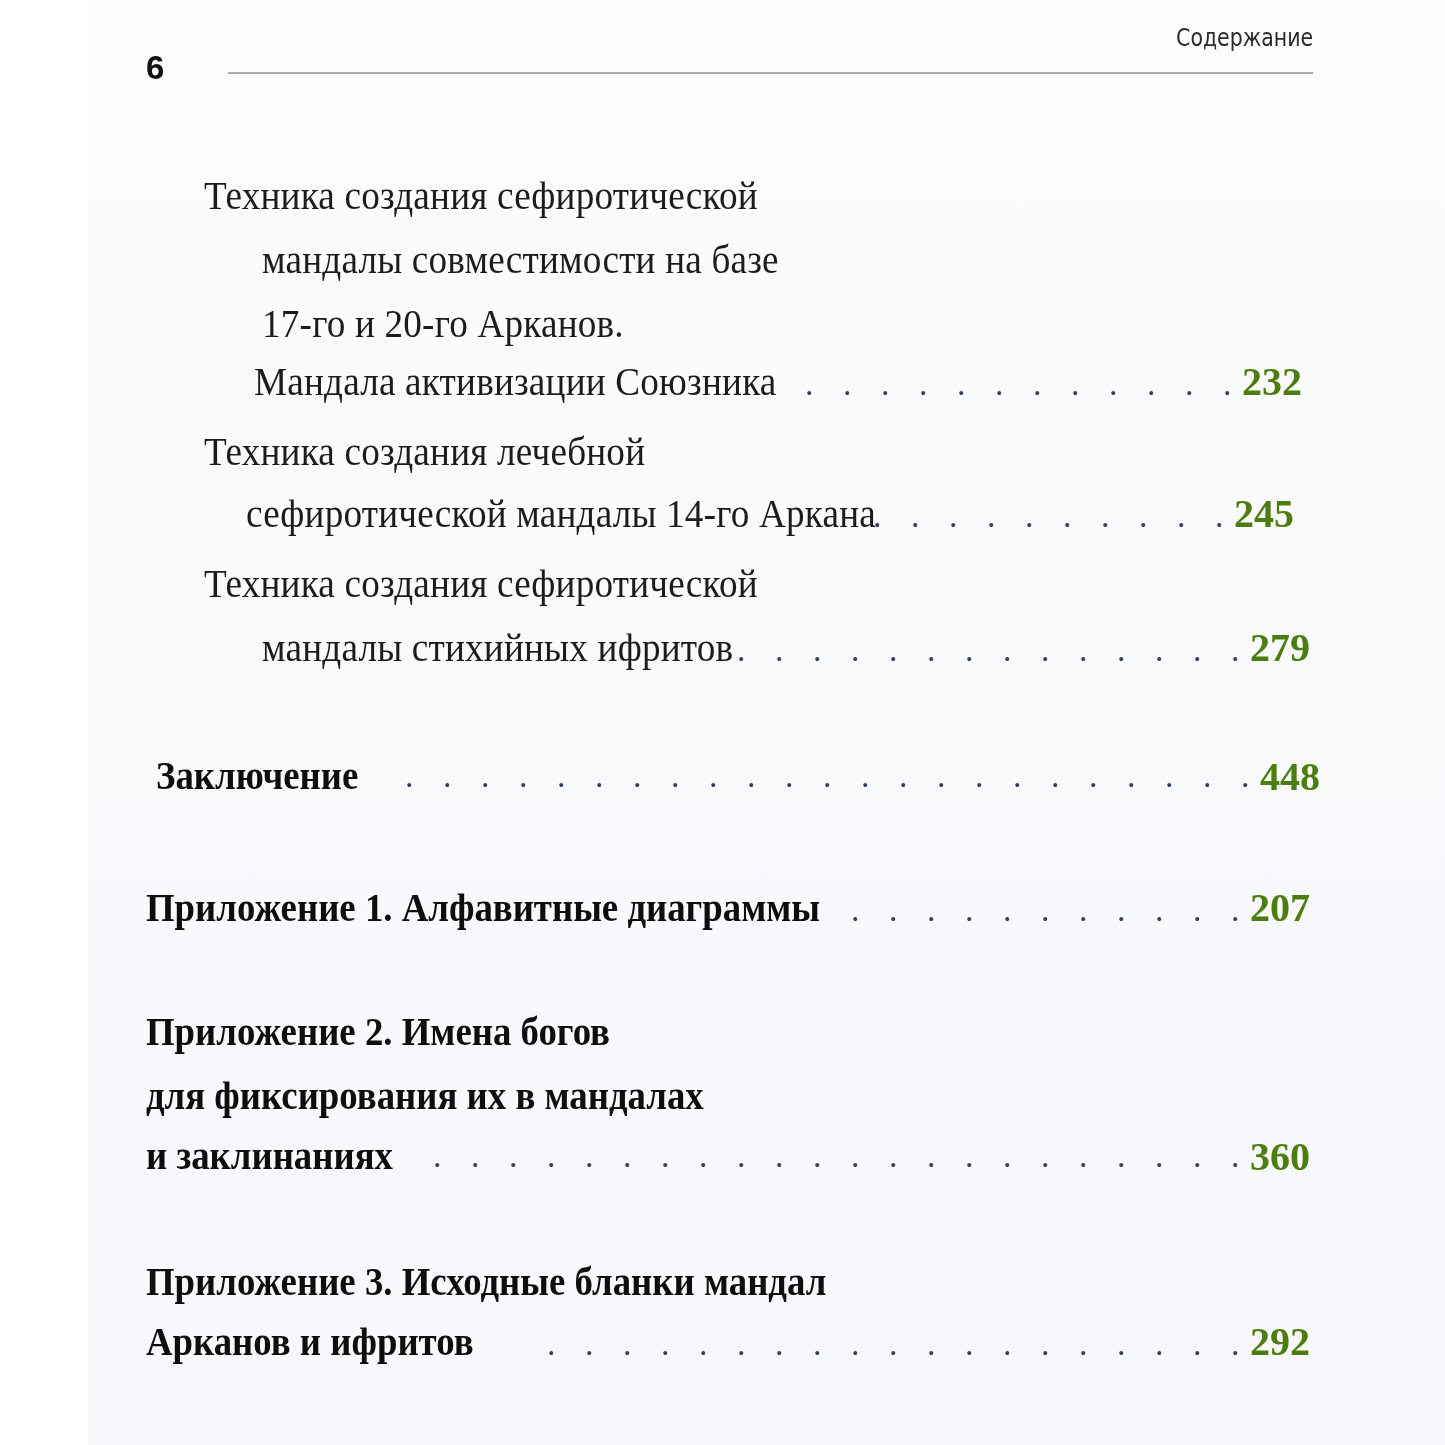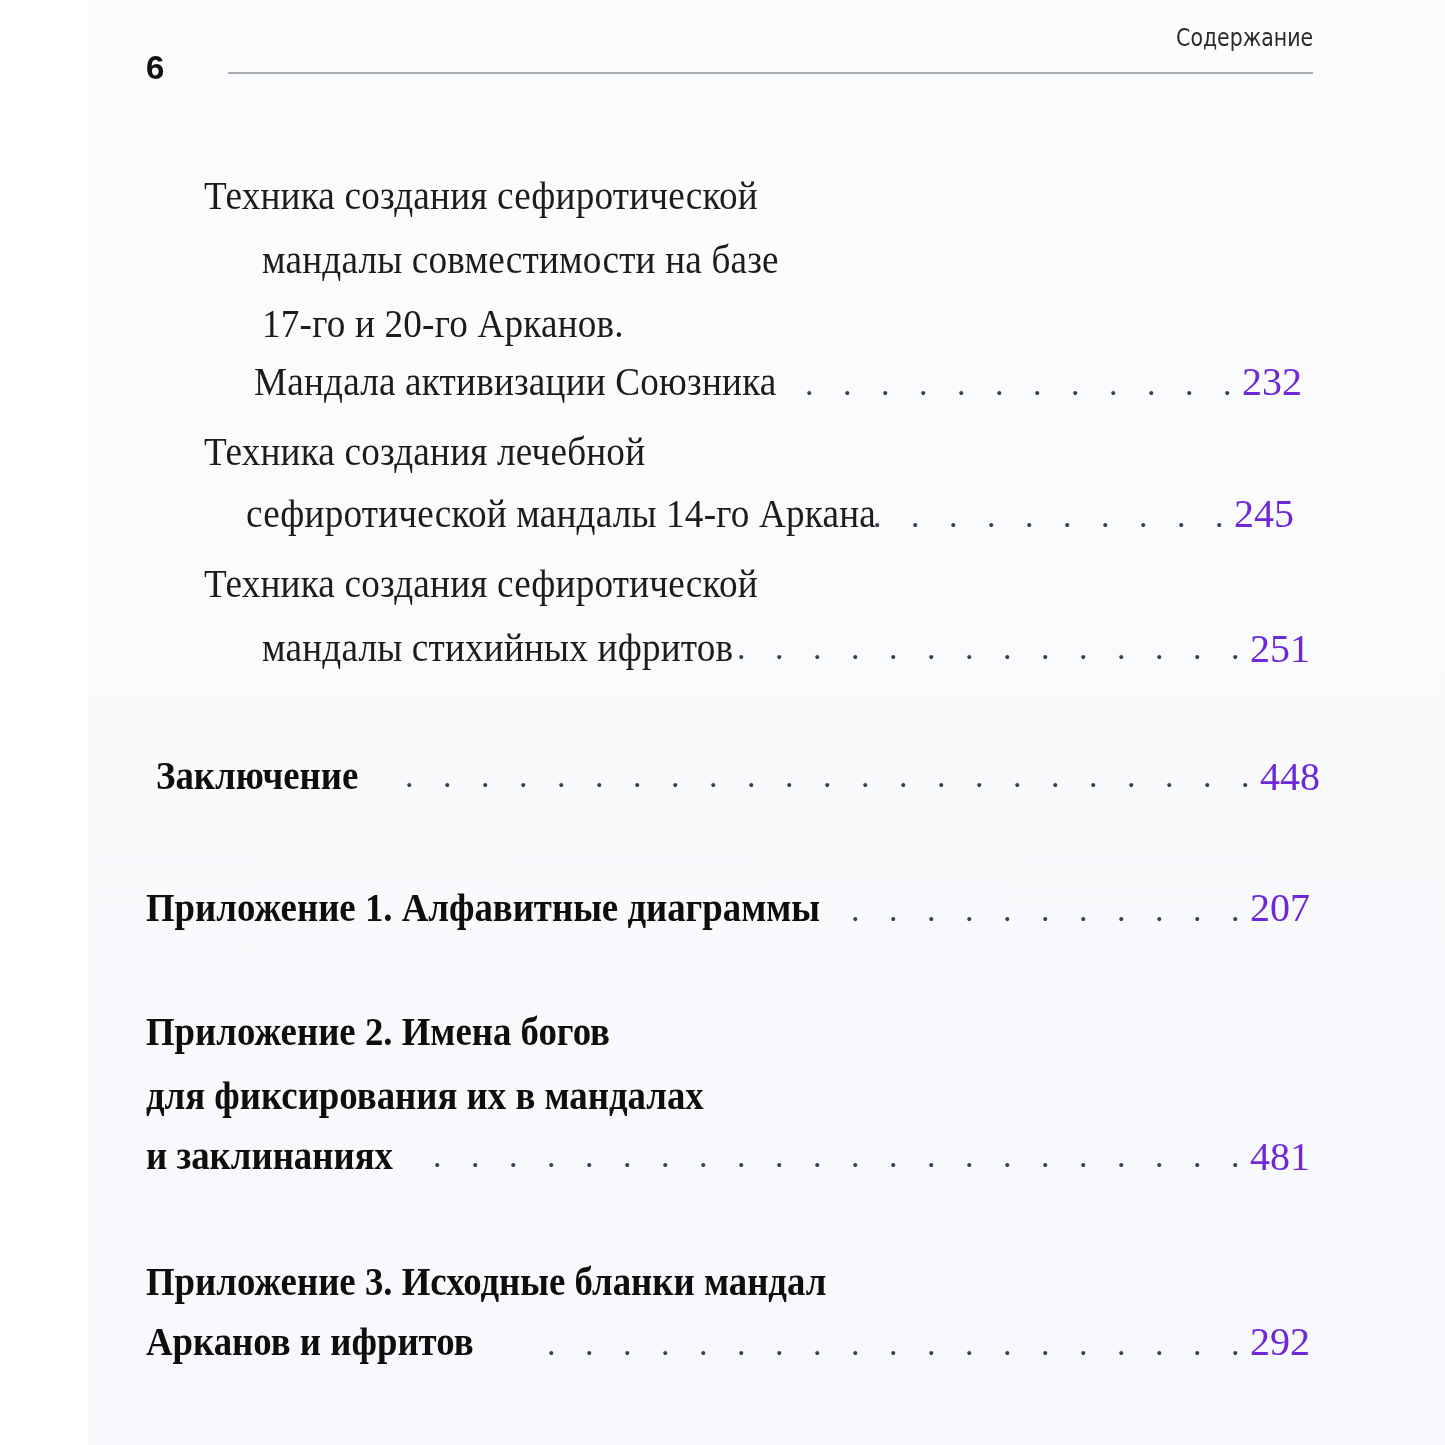--- a/index.html
+++ b/index.html
@@ -79,23 +79,23 @@
       font-family: "Liberation Serif", "DejaVu Serif", serif;
       font-weight: normal;
       font-size: 34px;
       margin-left: 14px;
       direction: rtl;
       text-align: left;
     }
     .leader-row .pg {
       white-space: nowrap;
       font-family: "Liberation Serif", "DejaVu Serif", serif;
-      font-weight: normal;
+      font-weight: bold;
       font-size: 40px;
-      color: #6d28d9;
+      color: #4d7c0f;
     }
   </style>
 </head>
 <body>
 
 <div class="paper"></div>
 
 <div class="page-number">6</div>
 <div class="running-head">Содержание</div>
 <div class="head-rule"></div>
@@ -112,44 +112,44 @@
   </div>
 
   <div class="entry-line regular" style="left:204px; top:428px;">Техника создания лечебной</div>
   <div class="leader-row" style="left:246px; top:490px; width:1048px;">
     <span class="entry-line regular txt" style="position:static;">сефиротической мандалы 14-го Аркана</span>
     <span class="dots" style="margin-left:-62px;">. . . . . . . . . . . . . . . . . . . . . . . . . . . . . . . . . . . . . . . . . . . . . . . . . . . . . . . . . . . . . . . .</span>
     <span class="pg">245</span>
   </div>
 
   <div class="entry-line regular" style="left:204px; top:560px;">Техника создания сефиротической</div>
-  <div class="leader-row" style="left:262px; top:624px; width:1048px;align-items:center;">
+  <div class="leader-row" style="left:262px; top:624px; width:1048px;">
     <span class="entry-line regular txt" style="position:static;">мандалы стихийных ифритов</span>
     <span class="dots" style="margin-left:-30px;">. . . . . . . . . . . . . . . . . . . . . . . . . . . . . . . . . . . . . . . . . . . . . . . . . . . . . . . . . . . . . . . .</span>
-    <span class="pg">251</span>
+    <span class="pg">279</span>
   </div>
 
   <div class="leader-row" style="left:156px; top:752px; width:1164px;align-items:center;">
     <span class="entry-line bold txt" style="position:static;">Заключение</span>
     <span class="dots" style="margin-left:2px;">. . . . . . . . . . . . . . . . . . . . . . . . . . . . . . . . . . . . . . . . . . . . . . . . . . . . . . . . . . . . . . . .</span>
     <span class="pg">448</span>
   </div>
 
   <div class="leader-row" style="left:146px; top:884px; width:1164px;">
     <span class="entry-line bold txt" style="position:static;">Приложение 1. Алфавитные диаграммы</span>
     <span class="dots" style="margin-left:-50px;">. . . . . . . . . . . . . . . . . . . . . . . . . . . . . . . . . . . . . . . . . . . . . . . . . . . . . . . . . . . . . . . .</span>
     <span class="pg">207</span>
   </div>
 
   <div class="entry-line bold" style="left:146px; top:1008px;">Приложение 2. Имена богов</div>
   <div class="entry-line bold" style="left:146px; top:1072px;">для фиксирования их в мандалах</div>
   <div class="leader-row" style="left:146px; top:1132px; width:1164px;align-items:center;">
     <span class="entry-line bold txt" style="position:static;">и заклинаниях</span>
     <span class="dots" style="margin-left:6px;">. . . . . . . . . . . . . . . . . . . . . . . . . . . . . . . . . . . . . . . . . . . . . . . . . . . . . . . . . . . . . . . .</span>
-    <span class="pg">481</span>
+    <span class="pg">360</span>
   </div>
 
   <div class="entry-line bold" style="left:146px; top:1258px;">Приложение 3. Исходные бланки мандал</div>
   <div class="leader-row" style="left:146px; top:1318px; width:1164px;justify-content:center;">
     <span class="entry-line bold txt" style="position:static;">Арканов и ифритов</span>
     <span class="dots" style="margin-left:14px;">. . . . . . . . . . . . . . . . . . . . . . . . . . . . . . . . . . . . . . . . . . . . . . . . . . . . . . . . . . . . . . . .</span>
     <span class="pg">292</span>
   </div>
 
 </div>

